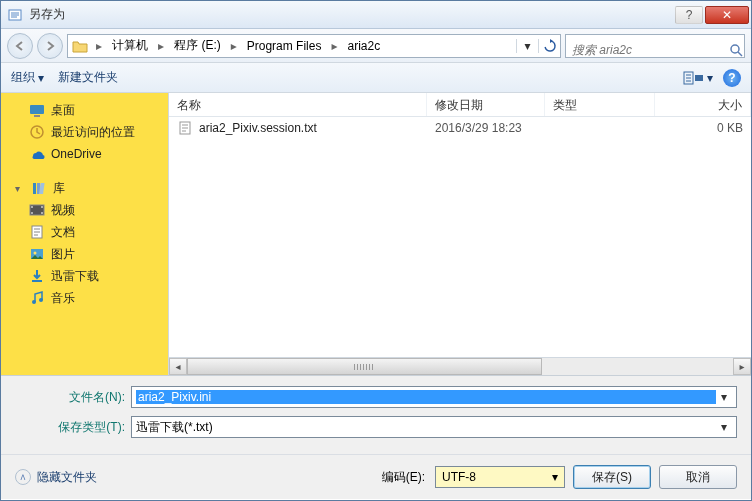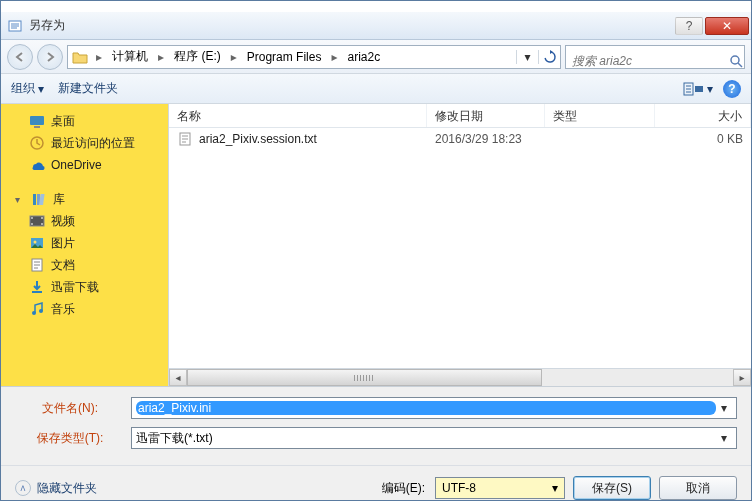--- a/index.html
+++ b/index.html
@@ -1,17 +1,17 @@
 <!DOCTYPE html>
 <html><head>
 <meta charset="utf-8">
 <style>
 * { box-sizing: border-box; margin: 0; padding: 0; font-family: "Microsoft YaHei", "Segoe UI", Tahoma, sans-serif; font-size: 12px; }
 body { background: #fff; width: 752px; height: 501px; overflow: hidden; border: 1px solid #5a7ba0; }
-.titlebar { height: 28px; background: linear-gradient(#f4f8fc, #dde8f5); display: flex; align-items: center; padding: 0 0 0 6px; border-bottom: 1px solid #b8c8da; margin-top: 11px; }
+.titlebar { height: 28px; background: linear-gradient(#f4f8fc, #dde8f5); display: flex; align-items: center; padding: 0 0 0 6px; border-bottom: 1px solid #b8c8da; }
 .titlebar .icon { width: 16px; height: 16px; margin-right: 6px; }
 .titlebar .title { flex: 1; color: #333; }
 .titlebar .win-btns { display: flex; gap: 2px; margin-right: 2px; }
 .titlebar .win-btns span { width: 28px; height: 18px; display: flex; align-items: center; justify-content: center; border: 1px solid rgba(0,0,0,0.15); border-radius: 2px; background: linear-gradient(#f8f8f8,#e0e0e0); color: #555; }
 .titlebar .win-btns .close { background: linear-gradient(#e67a6f,#c83420); color: #fff; width: 44px; border-color: #9c2b1e; }
 .navrow { height: 34px; display: flex; align-items: center; padding: 2px 6px; gap: 4px; background: linear-gradient(#f7f9fc,#eaf0f7); border-bottom: 1px solid #d0d8e0; }
 .navbtn { width: 26px; height: 26px; border-radius: 50%; border: 1px solid #b0c0d0; background: radial-gradient(#f0f5fa,#d8e4f0); display: flex; align-items: center; justify-content: center; color: #7a8a9a; }
 .addrbar { flex: 1; height: 24px; border: 1px solid #a0b0c0; background: #fff; display: flex; align-items: center; padding: 0 4px; gap: 4px; }
 .addrbar .folder-icon { width: 16px; height: 14px; }
 .addrbar .crumb { padding: 0 2px; cursor: default; }
@@ -40,24 +40,24 @@
 .filerow { display: flex; height: 22px; align-items: center; padding: 0 0; }
 .filerow .cell { padding: 0 8px; color: #555; }
 .filerow .cell.name { display: flex; align-items: center; gap: 6px; color: #222; }
 .hscroll { height: 18px; border-top: 1px solid #d0d8e0; background: #f0f0f0; display: flex; }
 .hscroll .arrow { width: 18px; background: linear-gradient(#f8f8f8,#dcdcdc); border: 1px solid #c0c0c0; display: flex; align-items: center; justify-content: center; color: #555; font-size: 10px; }
 .hscroll .track { flex: 1; background: #ececec; position: relative; }
 .hscroll .thumb { position: absolute; left: 0; top: 0; bottom: 0; width: 65%; background: linear-gradient(#f4f4f4,#d4d4d4); border: 1px solid #b8b8b8; display: flex; align-items: center; justify-content: center; }
 .hscroll .grip { width: 20px; height: 6px; background: repeating-linear-gradient(90deg,#999 0 1px,transparent 1px 3px); }
 .bottom { border-top: 1px solid #c8d0d8; padding: 10px 14px 8px 14px; background: #f0f0f0; }
 .formrow { display: flex; align-items: center; margin-bottom: 8px; }
-.formrow label { width: 116px; text-align: center; padding-right: 6px; color: #c2410c; }
+.formrow label { width: 116px; text-align: right; padding-right: 6px; color: #0f766e; }
 .combo { flex: 1; height: 22px; border: 1px solid #7a8a9a; background: #fff; display: flex; align-items: center; padding: 0 4px; position: relative; }
 .combo .val { flex: 1; }
-.combo .val.sel { background: #3399ff; color: #fff; padding: 0 2px; border-radius: 6px; }
+.combo .val.sel { background: #3399ff; color: #fff; padding: 0 2px; }
 .combo .dd { width: 16px; text-align: center; color: #333; }
 .footer { display: flex; align-items: center; padding: 10px 14px; border-top: 1px solid #dadee4; background: #f0f0f0; }
 .footer .left { display: flex; align-items: center; gap: 6px; color: #1a3e6e; }
 .footer .left .chev { width: 16px; height: 16px; border: 1px solid #b0c0d0; border-radius: 50%; display: flex; align-items: center; justify-content: center; font-size: 10px; color: #5a7db3; }
 .footer .right { margin-left: auto; display: flex; align-items: center; gap: 8px; }
 .footer label { padding-right: 2px; }
 .footer .enc-combo { width: 130px; height: 22px; border: 1px solid #7a8a9a; background: #fef9c3; display: flex; align-items: center; padding: 0 6px; }
 .footer .enc-combo .dd { margin-left: auto; }
 .btn { min-width: 78px; height: 24px; border: 1px solid #8a98a8; background: linear-gradient(#fdfdfd,#e4e9ef); border-radius: 3px; padding: 0 12px; display: flex; align-items: center; justify-content: center; color: #222; }
 .btn.primary { border: 1px solid #3c7fb1; box-shadow: 0 0 0 1px #a6d0ec inset; }
@@ -197,37 +197,37 @@
             <circle cx="3" cy="11" r="1" fill="#ccc"></circle>
             <circle cx="13" cy="5" r="1" fill="#ccc"></circle>
             <circle cx="13" cy="11" r="1" fill="#ccc"></circle>
           </svg>
         </span>
         <span>视频</span>
       </div>
     <div class="node">
         <span class="ic">
           <svg width="16" height="16">
-            <rect x="2" y="3" width="12" height="10" fill="#4aa0d0"></rect>
-            <circle cx="6" cy="7" r="1.5" fill="#ffe066"></circle>
-            <path d="M2 13l4-4 3 3 2-2 3 3H2z" fill="#2a7040"></path>
-          </svg>
-        </span>
-        <span>图片</span>
-      </div>
-    <div class="node">
-        <span class="ic">
-          <svg width="16" height="16">
             <rect x="3" y="2" width="10" height="12" fill="#fff" stroke="#888"></rect>
             <line x1="5" y1="5" x2="11" y2="5" stroke="#888"></line>
             <line x1="5" y1="8" x2="11" y2="8" stroke="#888"></line>
             <line x1="5" y1="11" x2="9" y2="11" stroke="#888"></line>
           </svg>
         </span>
         <span>文档</span>
+      </div>
+    <div class="node">
+        <span class="ic">
+          <svg width="16" height="16">
+            <rect x="2" y="3" width="12" height="10" fill="#4aa0d0"></rect>
+            <circle cx="6" cy="7" r="1.5" fill="#ffe066"></circle>
+            <path d="M2 13l4-4 3 3 2-2 3 3H2z" fill="#2a7040"></path>
+          </svg>
+        </span>
+        <span>图片</span>
       </div>
     <div class="node">
         <span class="ic">
           <svg width="16" height="16">
             <path d="M8 2v8M5 7l3 3 3-3" fill="none" stroke="#2a80c0" stroke-width="2"></path>
             <rect x="3" y="12" width="10" height="2" fill="#2a80c0"></rect>
           </svg>
         </span>
         <span>迅雷下载</span>
       </div>

